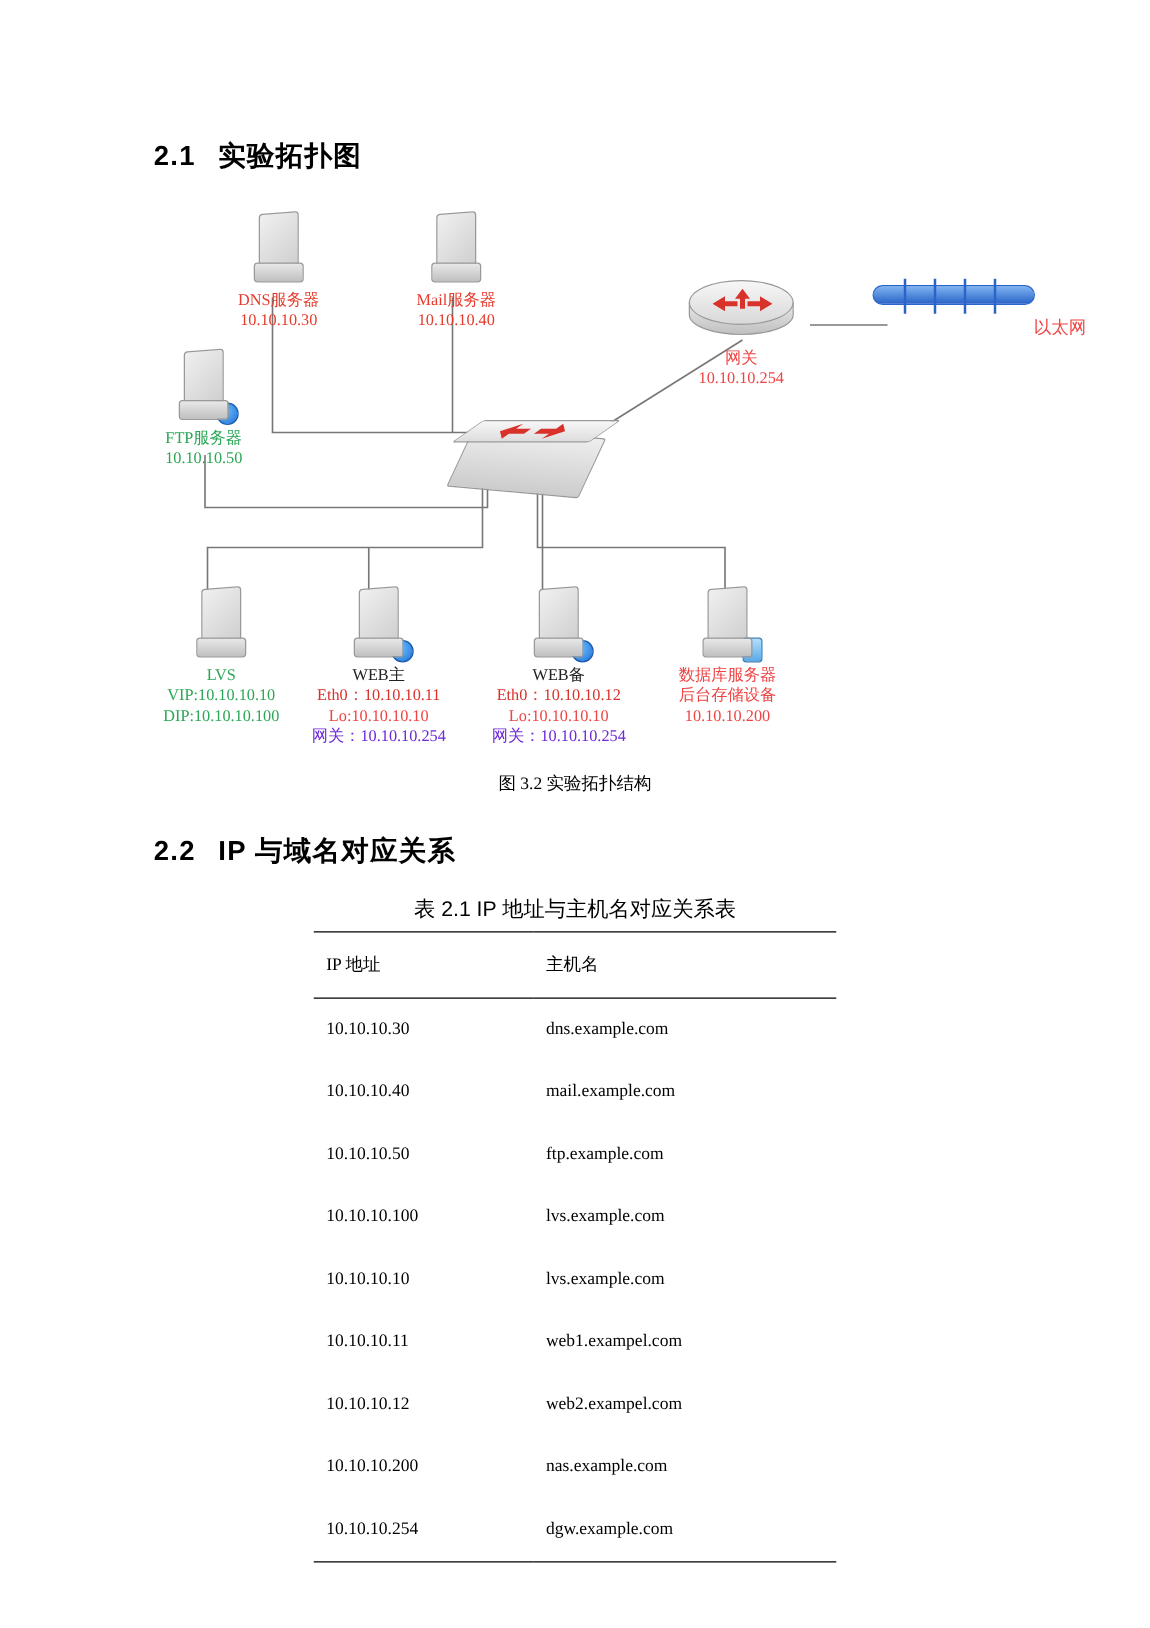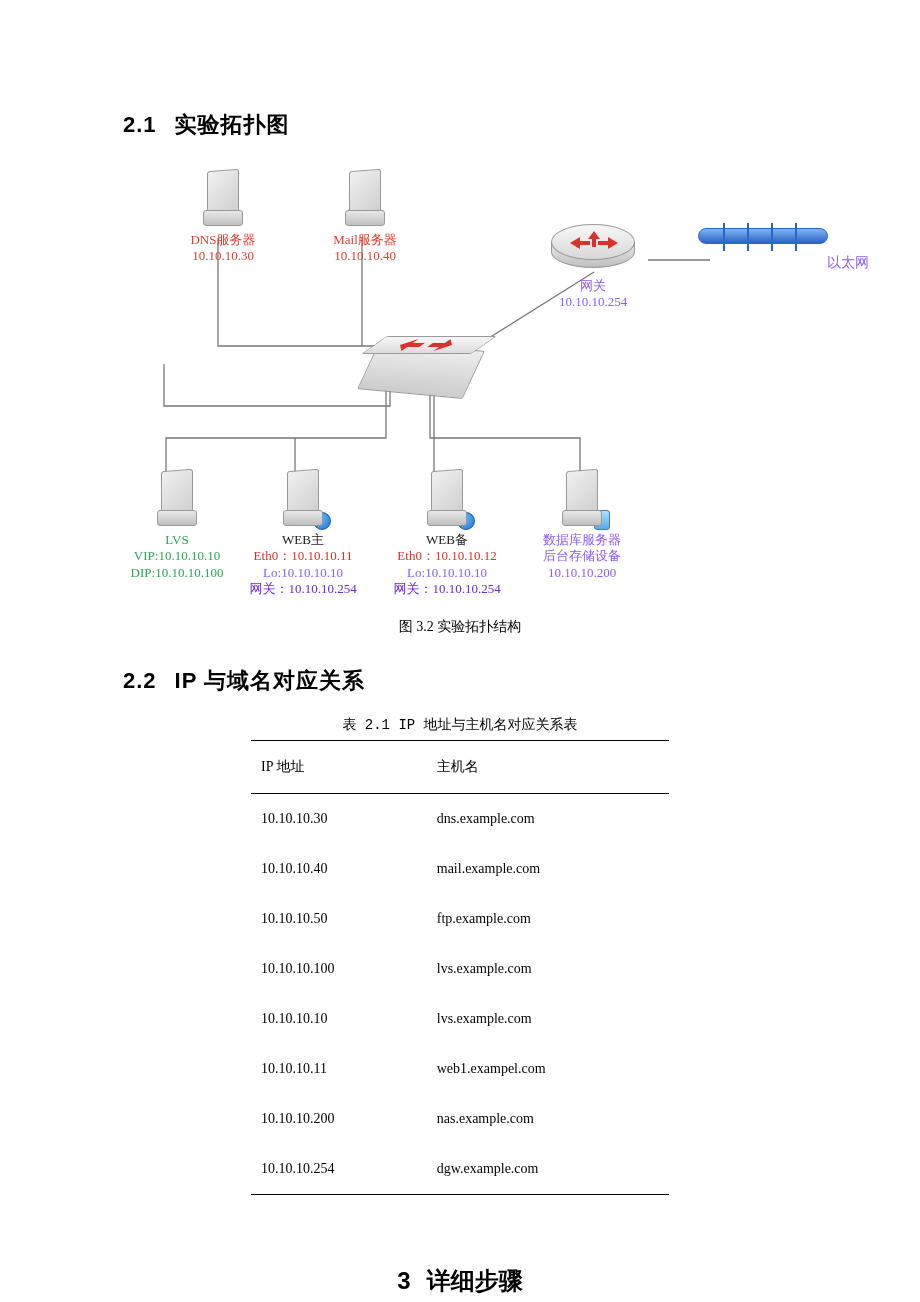--- a/index.html
+++ b/index.html
@@ -34,21 +34,21 @@
     position: absolute;
     text-align: center;
     font-size: 13px;
     line-height: 1.25;
     font-family: "SimSun", serif;
   }
   .node .label { display: block; }
   .red { color: #e53b2c; }
   .red2 { color: #d9322a; }
   .green { color: #2aa756; }
-  .blue { color: #8b5cf6; }
+  .blue { color: #ef4444; }
   .brown { color: #6d28d9; }
   .black { color: #222; }
 
   
   .server {
     width: 48px; height: 60px; margin: 0 auto 2px;
     position: relative;
   }
   .server::before {
     content: "";
@@ -143,21 +143,21 @@
     text-align: center;
     font-size: 14px;
     font-family: "SimSun", serif;
     margin-bottom: 30px;
   }
 
   svg.wires { position: absolute; left: 0; top: 0; width: 100%; height: 100%; pointer-events:none;}
   svg.wires line, svg.wires polyline { stroke: #777; stroke-width: 1.3; fill: none; }
 
   
-  .table-title { text-align: center; font-size: 14px; margin-bottom: 6px; font-family:Liberation Mono, monospace; }
+  .table-title { text-align: center; font-size: 17px; margin-bottom: 6px; font-family:Liberation Sans, sans-serif; }
   table.iptable {
     margin: 0 auto; border-collapse: collapse;
     width: 418px; font-size: 14px;
   }
   table.iptable th, table.iptable td {
     text-align: left; padding: 17px 10px;
     font-family: "SimSun","Times New Roman",serif;
     font-weight: normal;
   }
   table.iptable thead tr { border-top: 1.5px solid #000; border-bottom: 1px solid #000;}
@@ -205,20 +205,27 @@
       <span class="label red">DNS服务器</span>
       <span class="label red">10.10.10.30</span>
     </div>
 
     <div class="node" style="left:220px;top:10px;width:90px">
       <div class="server"></div>
       <span class="label red">Mail服务器</span>
       <span class="label red">10.10.10.40</span>
     </div>
 
+    <div class="node" style="left:18px;top:120px;width:90px">
+      <div class="server">
+          <div class="globe"></div>
+        </div>
+      <span class="label green">FTP服务器</span>
+      <span class="label green">10.10.10.50</span>
+    </div>
 
     <div class="node" style="left:256px;top:176px;width:130px">
       <div class="switch">
         <div class="switch-body"></div>
         <div class="switch-top"></div>
         <div class="arrows">
           <svg viewBox="0 0 56 20">
               <g fill="#d9322a">
             <polygon points="2,10 12,4 12,8 24,8 24,12 12,12 12,16"></polygon>
             <polygon points="54,10 44,4 44,8 32,8 32,12 44,12 44,16"></polygon>
@@ -322,20 +329,24 @@
         </tr>
         <tr>
           <td>10.10.10.10</td>
           <td>lvs.example.com</td>
         </tr>
         <tr>
           <td>10.10.10.11</td>
           <td>web1.exampel.com</td>
         </tr>
         <tr>
+          <td>10.10.10.12</td>
+          <td>web2.exampel.com</td>
+        </tr>
+        <tr>
           <td>10.10.10.200</td>
           <td>nas.example.com</td>
         </tr>
         <tr>
           <td>10.10.10.254</td>
           <td>dgw.example.com</td>
         </tr>
       </tbody>
   </table>
 

